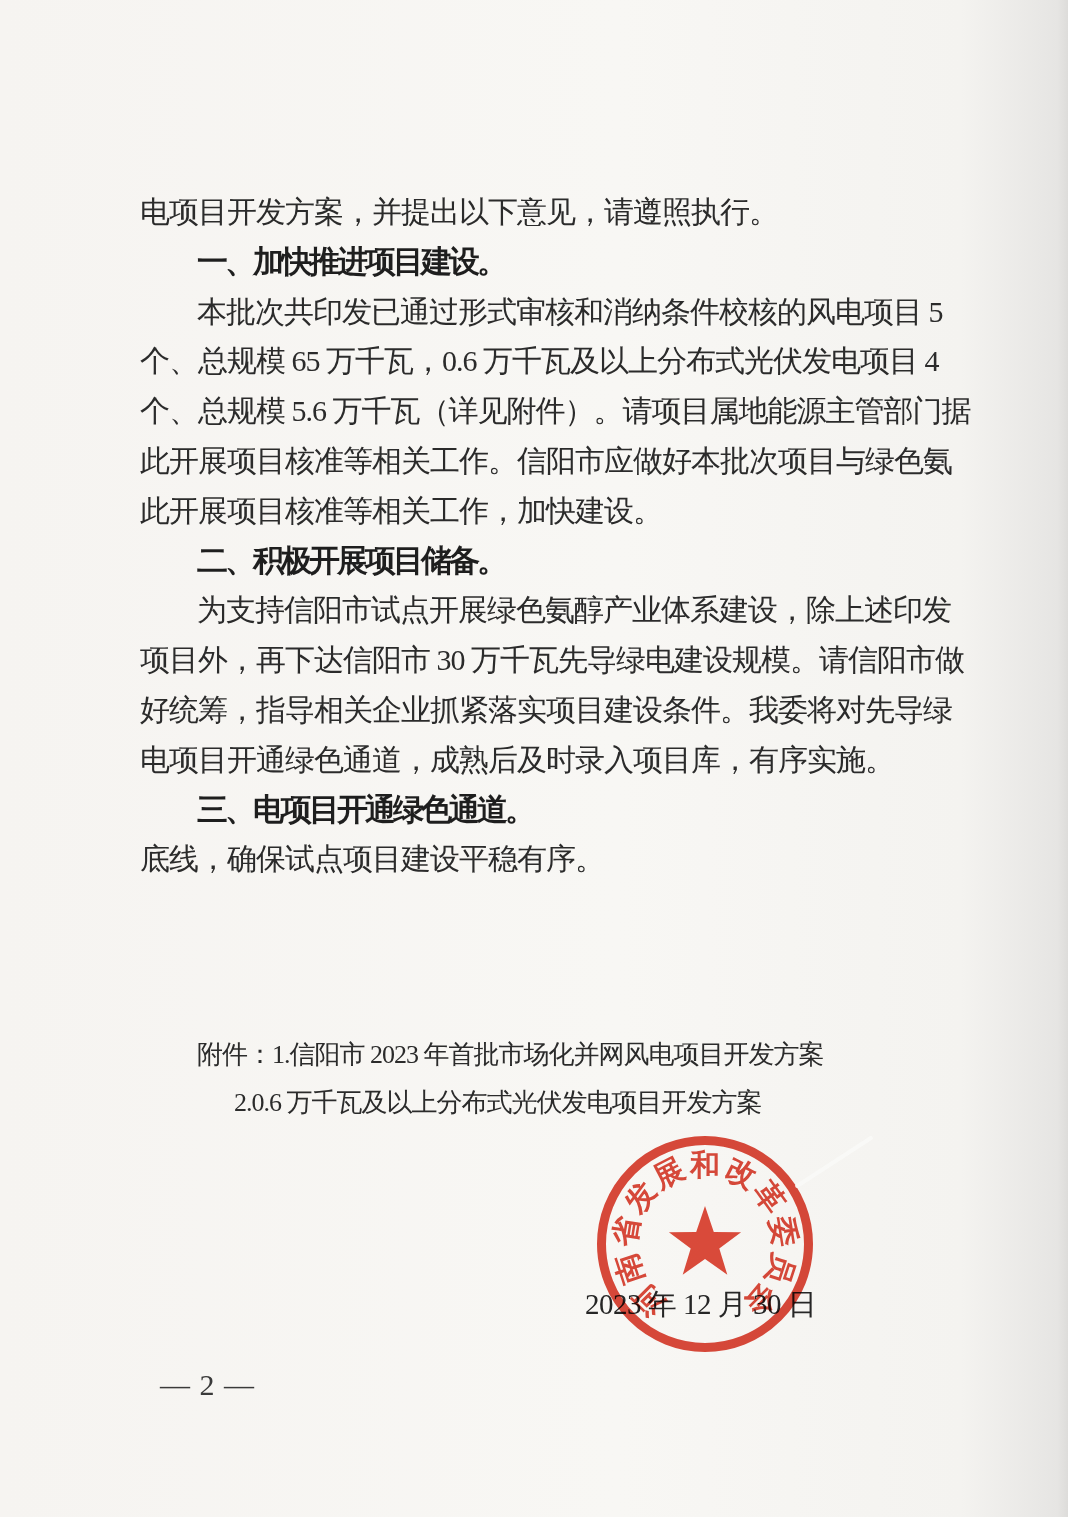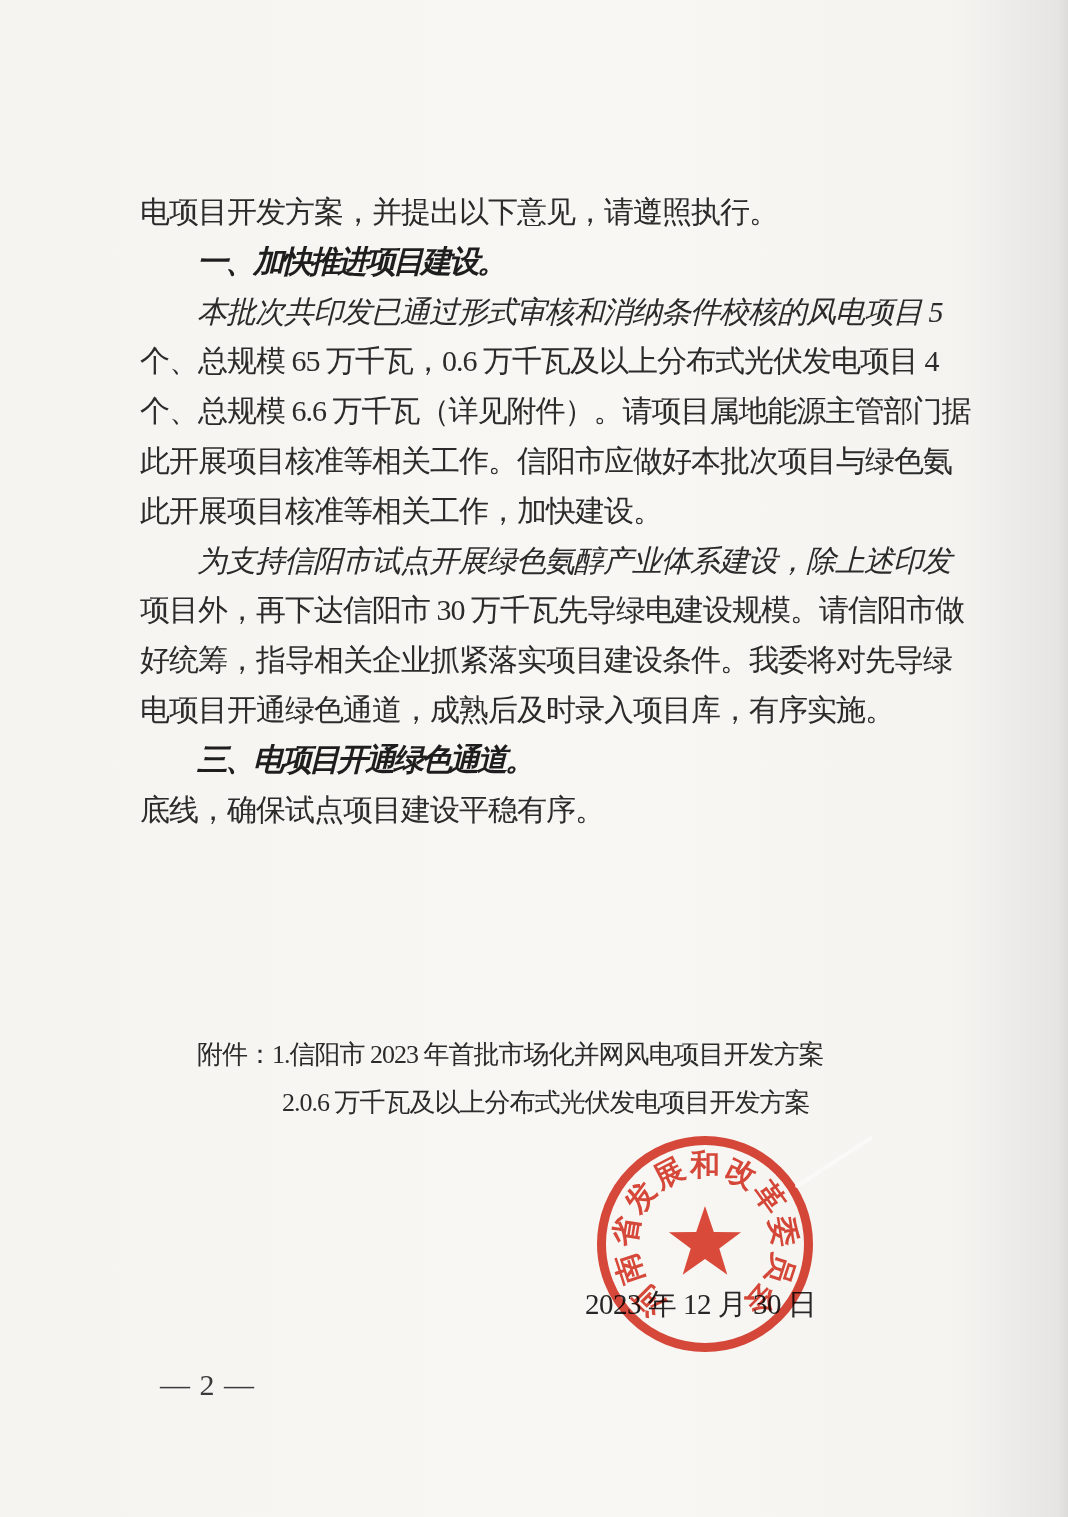--- a/index.html
+++ b/index.html
@@ -20,40 +20,40 @@
     position: absolute;
     left: 140px;
     top: 187px;
     width: 810px;
     font-size: 30px;
     letter-spacing: -1px;
     line-height: 49.8px;
     white-space: nowrap;
   }
   .line { height: 49.8px; }
-  .indent { padding-left: 57px; font-style: italic; }
+  .indent { padding-left: 57px; }
   .heading {
     font-family: "Liberation Sans", "DejaVu Sans", sans-serif;
     font-weight: 700;
     font-size: 31px;
     letter-spacing: -3px;
     color: #1e1e1e;
   }
   .attachment {
     position: absolute;
     left: 197px;
     top: 1031px;
     font-size: 26px;
     letter-spacing: -1px;
     line-height: 48px;
     white-space: nowrap;
   }
   .attachment .second {
     display: block;
-    margin-left: 85px;
+    margin-left: 37px;
   }
   .issue-date {
     position: absolute;
     left: 585px;
     top: 1285px;
     font-size: 29px;
     letter-spacing: -0.5px;
     white-space: nowrap;
     color: #262626;
   }
@@ -94,23 +94,24 @@
 </head>
 <body>
 
 <div class="page">
 
   <div class="body-text">
     <div class="line">电项目开发方案，并提出以下意见，请遵照执行。</div>
     <div class="line heading indent">一、加快推进项目建设。</div>
     <div class="line indent">本批次共印发已通过形式审核和消纳条件校核的风电项目 5</div>
     <div class="line">个、总规模 65 万千瓦，0.6 万千瓦及以上分布式光伏发电项目 4</div>
-    <div class="line">个、总规模 6.6 万千瓦（详见附件）。请项目属地能源主管部门据</div>
+    <div class="line">个、总规模 5.6 万千瓦（详见附件）。请项目属地能源主管部门据</div>
     <div class="line">此开展项目核准等相关工作。信阳市应做好本批次项目与绿色氨</div>
     <div class="line">此开展项目核准等相关工作，加快建设。</div>
+    <div class="line heading indent">二、积极开展项目储备。</div>
     <div class="line indent">为支持信阳市试点开展绿色氨醇产业体系建设，除上述印发</div>
     <div class="line">项目外，再下达信阳市 30 万千瓦先导绿电建设规模。请信阳市做</div>
     <div class="line">好统筹，指导相关企业抓紧落实项目建设条件。我委将对先导绿</div>
     <div class="line">电项目开通绿色通道，成熟后及时录入项目库，有序实施。</div>
     <div class="line heading indent">三、电项目开通绿色通道。</div>
     <div class="line">底线，确保试点项目建设平稳有序。</div>
   </div>
 
   <div class="attachment">
     <span>附件：</span><span>1.信阳市 2023 年首批市场化并网风电项目开发方案</span>

